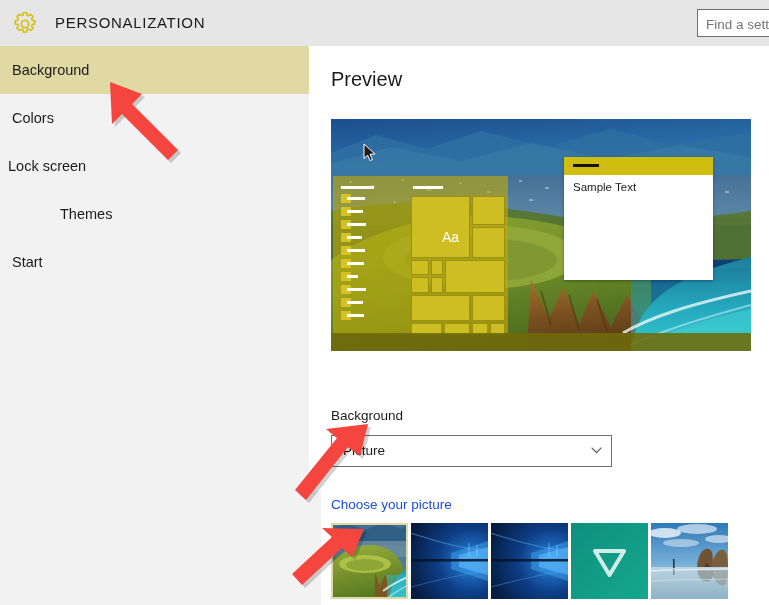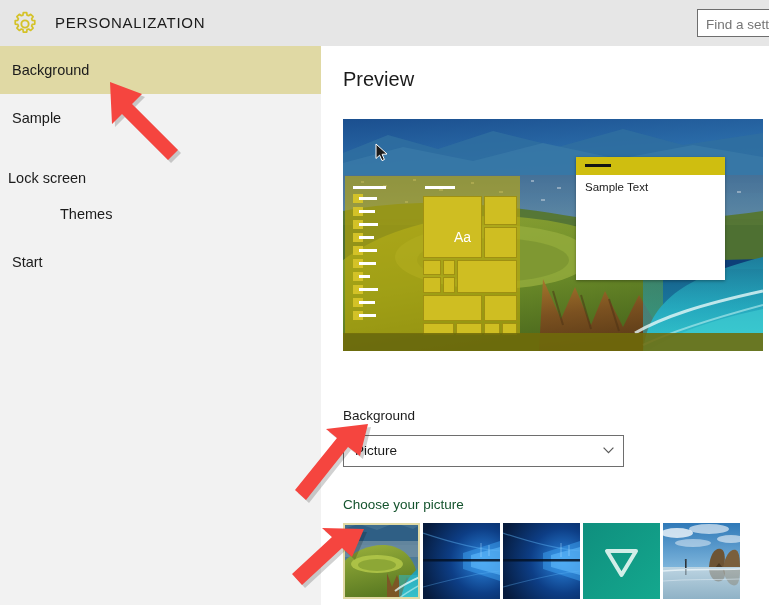--- a/index.html
+++ b/index.html
@@ -58,21 +58,21 @@
     width: 321px; height: 48px;
     display: flex; align-items: center;
     padding-left: 12px;
     font-size: 14.5px; color: #1b1b1b;
     cursor: default;
   }
   .nav-item.selected { background: #e0d9a4; }
 
   
   #content {
-    position: absolute; left: 321px; top: 46px;
+    position: absolute; left: 309px; top: 46px;
     width: 448px; height: 445px;
     background: #ffffff;
   }
   #preview-heading {
     position: absolute; left: 22px; top: 22px;
     font-size: 20px; color: #1b1b1b; font-weight: 400;
   }
 
   
   #preview {
@@ -169,21 +169,21 @@
     font-size: 13.5px; color: #1b1b1b;
   }
   #bg-select-chevron {
     position: absolute; right: 9px; top: 11px;
     width: 11px; height: 7px;
   }
 
   
   #choose-label {
     position: absolute; left: 22px; top: 451px;
-    font-size: 13.5px; color: #14532d;
+    font-size: 13.5px; color: #1d4ed8;
   }
   #thumbs {
     position: absolute; left: 22px; top: 477px;
     width: 428px; height: 76px;
   }
   .thumb {
     position: absolute; top: 0;
     width: 77px; height: 76px;
     overflow: hidden;
     cursor: pointer;
@@ -210,23 +210,23 @@
     <div id="search-box">
       <input id="search-input" type="text" placeholder="Find a setting" style="">
     </div>
   </div>
 
   <div id="sidebar">
     <div class="nav-item selected" style="top:0px;">
         <span>Background</span>
       </div>
     <div class="nav-item" style="top:48px;">
-        <span>Sample</span>
-      </div>
-    <div class="nav-item" style="top:108px;padding-left:8px;">
+        <span>Colors</span>
+      </div>
+    <div class="nav-item" style="top:96px;padding-left:8px;">
         <span>Lock screen</span>
       </div>
     <div class="nav-item" style="top:144px;margin-left:48px;">
         <span>Themes</span>
       </div>
     <div class="nav-item" style="top:192px;text-align:center;">
         <span>Start</span>
       </div>
   </div>
 

